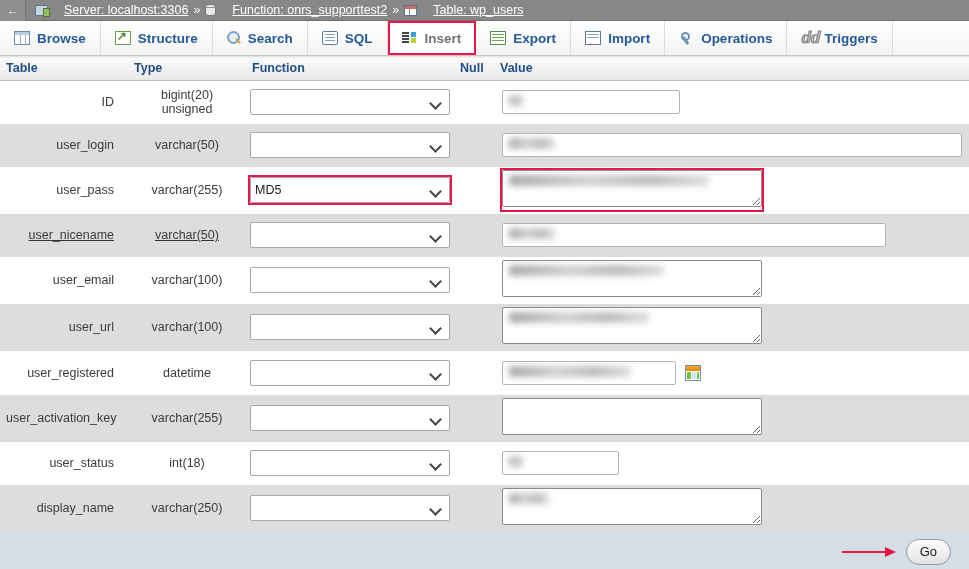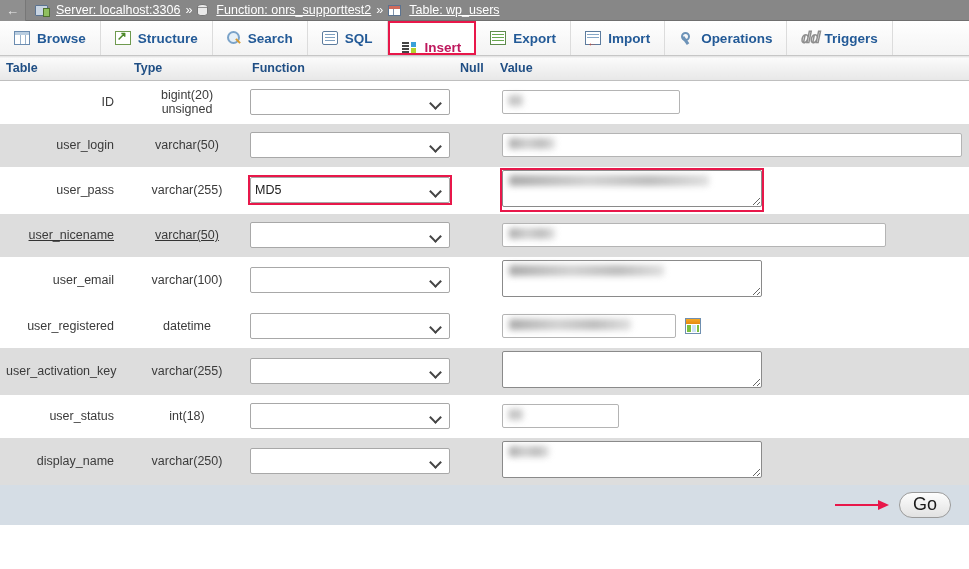--- a/index.html
+++ b/index.html
@@ -37,21 +37,21 @@
   .crumbs {
     display: flex;
     align-items: center;
     padding-left: 9px;
     gap: 0px;
     white-space: nowrap;
   }
   .crumb {
     display: flex;
     align-items: center;
-    gap: 8px;
+    gap: 16px;
     color: #ffffff;
     text-decoration: none;
   }
   .crumb .lbl { text-decoration: underline; text-underline-offset: 1px; }
   .sep { padding: 0 5px; color: #ffffff; }
 
   
   .ico { display: inline-block; position: relative; }
   .ico-server { width: 13px; height: 11px; background: #c8d4e2; border: 1px solid #5b7390; border-radius: 1px; }
   .ico-server:after { content:""; position:absolute; right:-3px; bottom:-2px; width:5px; height:7px; background:#8fbf5f; border:1px solid #4f7030; }
@@ -78,21 +78,21 @@
     border-right: 1px solid #dcdcdc;
     color: #235a97;
     font-size: 13.5px;
     font-weight: bold;
     text-decoration: none;
     cursor: pointer;
     position: relative;
     background: linear-gradient(#ffffff, #f3f3f3);
   }
   .tab .tlabel { text-decoration: none; }
-  .tab.active { color: #be185d; background: #fff; align-items: flex-end; }
+  .tab.active { color: #737373; background: #fff; }
   .tab.highlighted {
     outline: 2px solid #e8174a;
     outline-offset: -2px;
     z-index: 3;
   }
   .tab-fill { flex: 1; background: linear-gradient(#ffffff,#f4f4f4); border-bottom: 0; }
 
   
   .ti { width: 16px; height: 14px; position: relative; display:inline-block; flex: 0 0 auto; }
   .ti-browse { background:#fff; border:1px solid #6b8cb0; }
@@ -250,21 +250,21 @@
     border-bottom: 5px solid transparent;
   }
   .go-btn {
     min-width: 42px;
     height: 26px;
     padding: 0 13px;
     border: 1px solid #9a9a9a;
     border-radius: 14px;
     background: linear-gradient(#fdfdfd, #e2e2e2);
     font-family: "Liberation Sans", sans-serif;
-    font-size: 18px;
+    font-size: 13px;
     color: #1a1a1a;
     cursor: pointer;
   }
 </style>
 </head>
 <body>
 
 <div class="topbar">
   <div class="back-arrow">←</div>
   <div class="crumbs">
@@ -374,20 +374,29 @@
       </tr>
       <tr class="odd" style="height: 47px;">
         <td class="c-col">user_email</td>
         <td class="c-type">varchar(100)</td>
         <td class="c-fn"><span class="selwrap"><select class="fn"><option></option></select><span></span></span></td>
         <td class="c-null"></td>
         <td class="c-val"><span class="valwrap">
             <span class="field boxed"><textarea class="val" style="width: 260px; height: 37px;"></textarea><span class="blur" style="width: 155px;"></span></span>
           </span></td>
       </tr>
+      <tr class="even" style="height: 47px;">
+        <td class="c-col">user_url</td>
+        <td class="c-type">varchar(100)</td>
+        <td class="c-fn"><span class="selwrap"><select class="fn"><option></option></select><span></span></span></td>
+        <td class="c-null"></td>
+        <td class="c-val"><span class="valwrap">
+            <span class="field boxed"><textarea class="val" style="width: 260px; height: 37px;"></textarea><span class="blur" style="width: 140px;"></span></span>
+          </span></td>
+      </tr>
       <tr class="odd" style="height: 44px;">
         <td class="c-col">user_registered</td>
         <td class="c-type">datetime</td>
         <td class="c-fn"><span class="selwrap"><select class="fn"><option></option></select><span></span></span></td>
         <td class="c-null"></td>
         <td class="c-val"><span class="valwrap">
             <span class="field boxed"><input type="text" class="val" style="width: 174px;"><span class="blur" style="width: 122px;"></span></span>
             <span class="cal"></span>
           </span></td>
       </tr>

